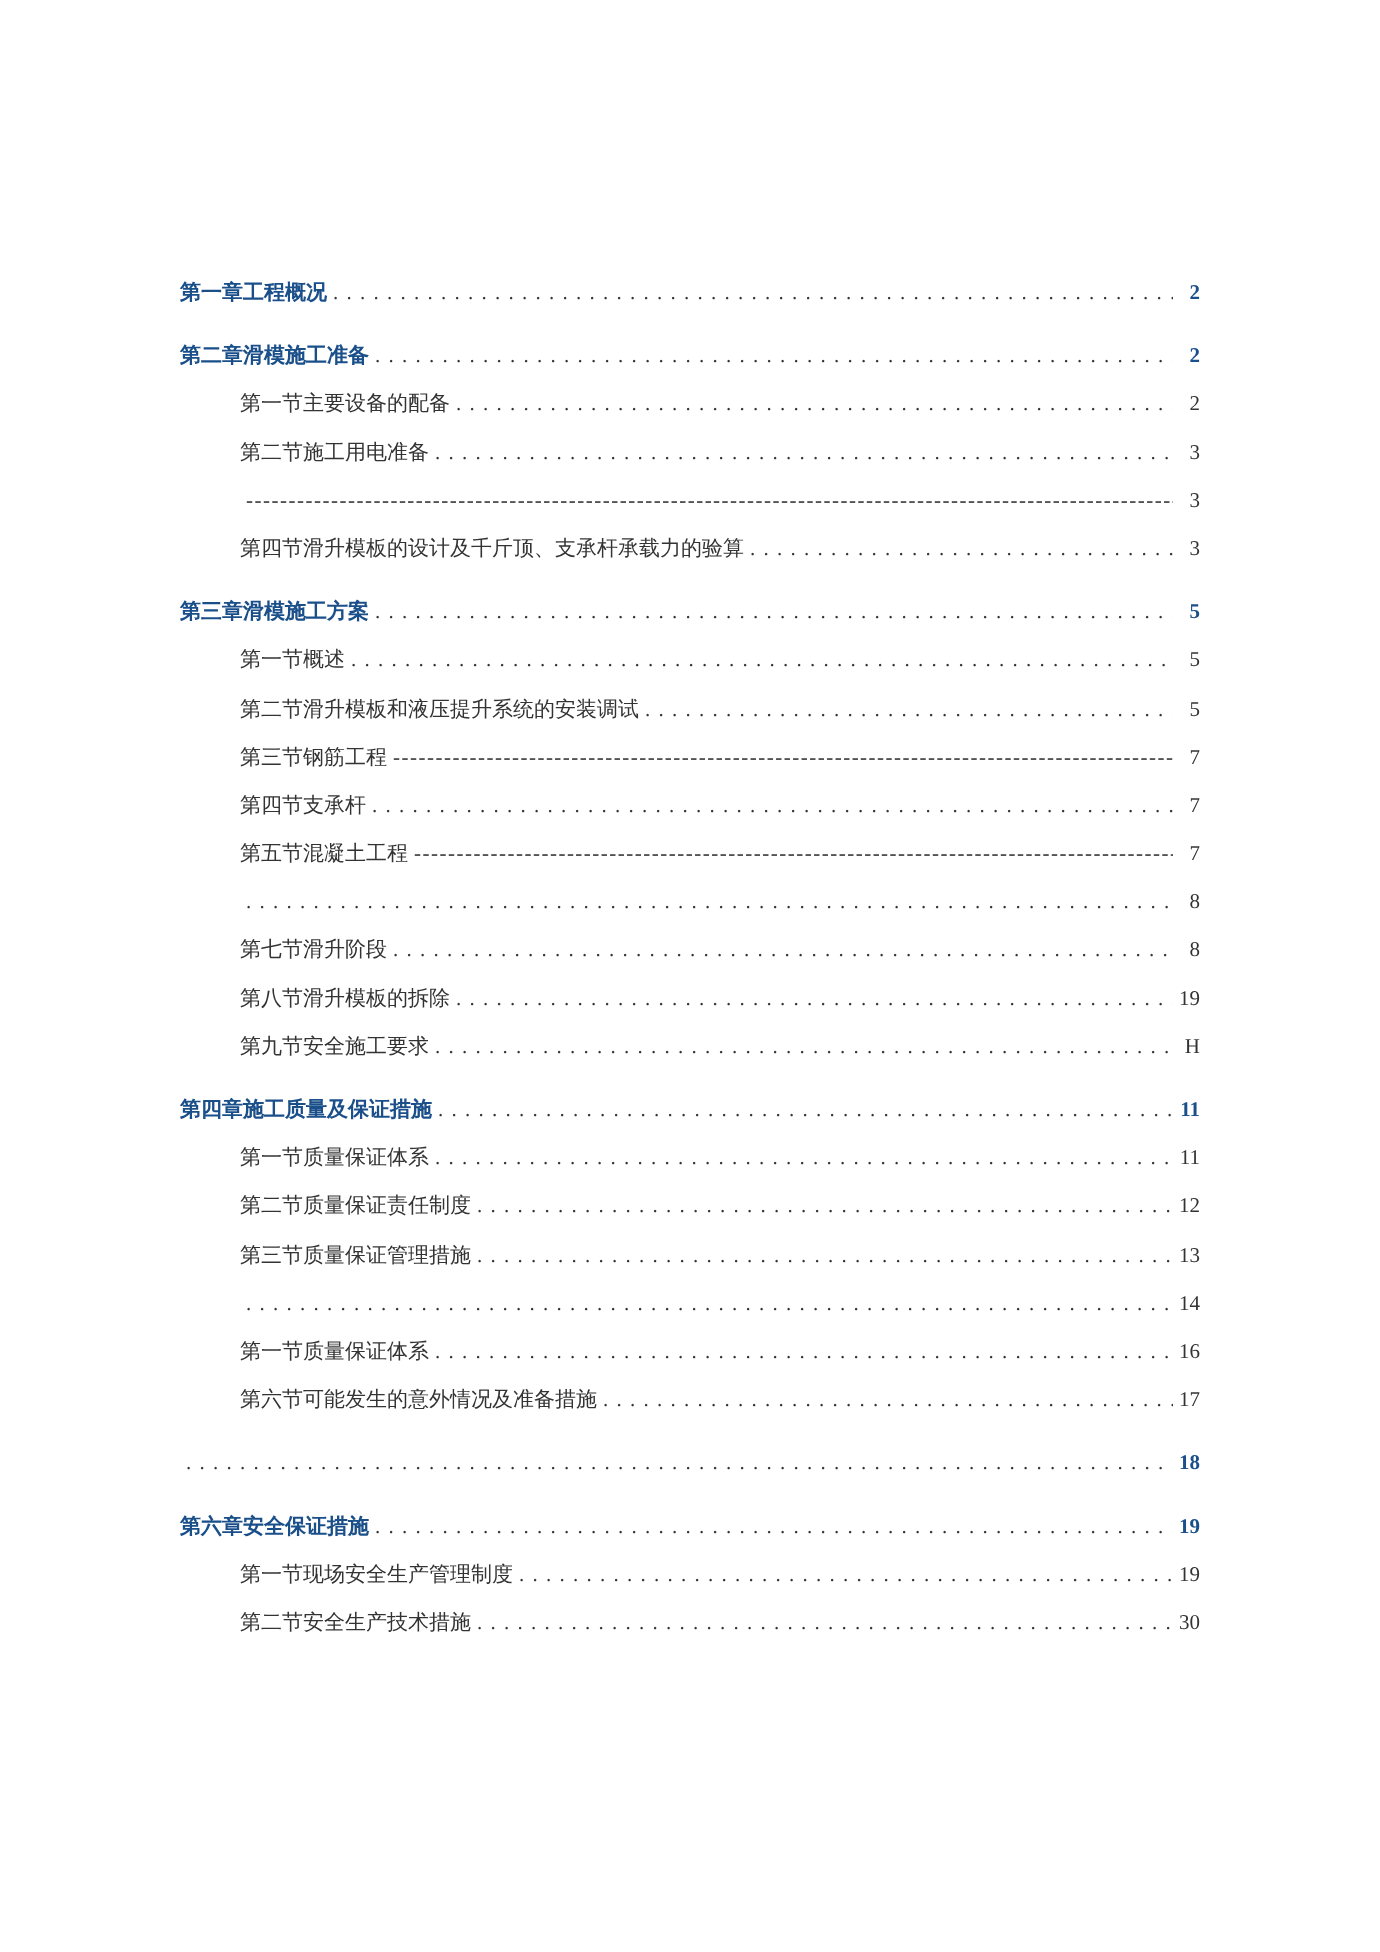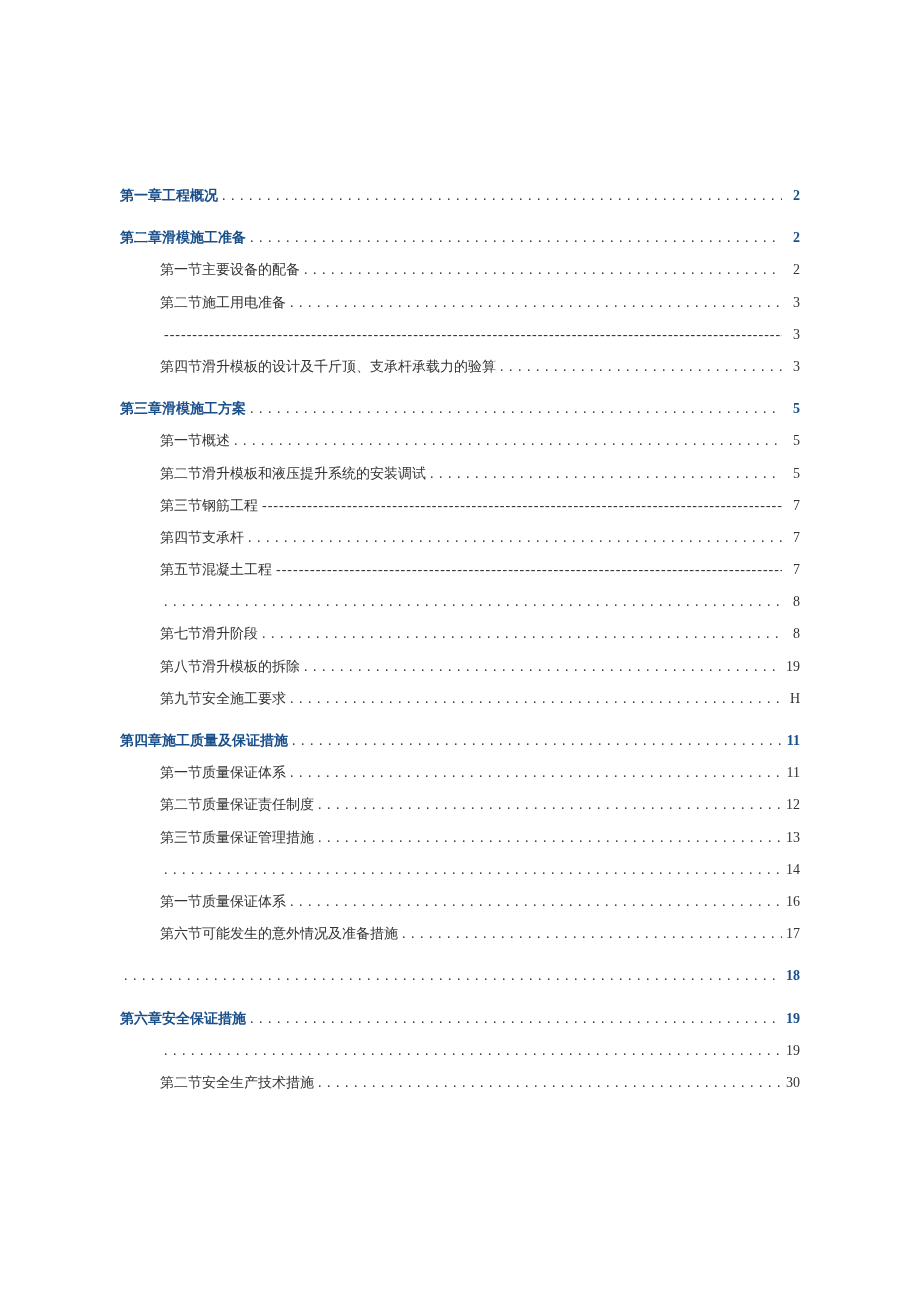--- a/index.html
+++ b/index.html
@@ -180,20 +180,21 @@
     <div class="toc-row level1">
       <span class="toc-leader">. . . . . . . . . . . . . . . . . . . . . . . . . . . . . . . . . . . . . . . . . . . . . . . . . . . . . . . . . . . . . . . . . . . . . . . . . . . . . . . . . . . . . . . . . . . . . . . . . . . . . . . . . . . . . . . . . . . . . . . . . . . . . . . . . . . . . . . . . . . . . . . . . . . . . . . . . . . . . . . .</span>
       <span class="toc-page">18</span>
     </div>
     <div class="toc-row level1">
       <a class="toc-title" href="#">第六章安全保证措施</a>
       <span class="toc-leader">. . . . . . . . . . . . . . . . . . . . . . . . . . . . . . . . . . . . . . . . . . . . . . . . . . . . . . . . . . . . . . . . . . . . . . . . . . . . . . . . . . . . . . . . . . . . . . . . . . . . . . . . . . . . . . . . . . . . . . . . . . . . . . . . . . . . . . . . . . . . . . . . . . . . . . . . . . . . . . . .</span>
       <span class="toc-page">19</span>
     </div>
     <div class="toc-row level2">
+      <a class="toc-title" href="#">第一节现场安全生产管理制度</a>
       <span class="toc-leader">. . . . . . . . . . . . . . . . . . . . . . . . . . . . . . . . . . . . . . . . . . . . . . . . . . . . . . . . . . . . . . . . . . . . . . . . . . . . . . . . . . . . . . . . . . . . . . . . . . . . . . . . . . . . . . . . . . . . . . . . . . . . . . . . . . . . . . . . . . . . . . . . . . . . . . . . . . . . . . . .</span>
       <span class="toc-page">19</span>
     </div>
     <div class="toc-row level2">
       <a class="toc-title" href="#">第二节安全生产技术措施</a>
       <span class="toc-leader">. . . . . . . . . . . . . . . . . . . . . . . . . . . . . . . . . . . . . . . . . . . . . . . . . . . . . . . . . . . . . . . . . . . . . . . . . . . . . . . . . . . . . . . . . . . . . . . . . . . . . . . . . . . . . . . . . . . . . . . . . . . . . . . . . . . . . . . . . . . . . . . . . . . . . . . . . . . . . . . .</span>
       <span class="toc-page">30</span>
     </div>
   </div>
 

